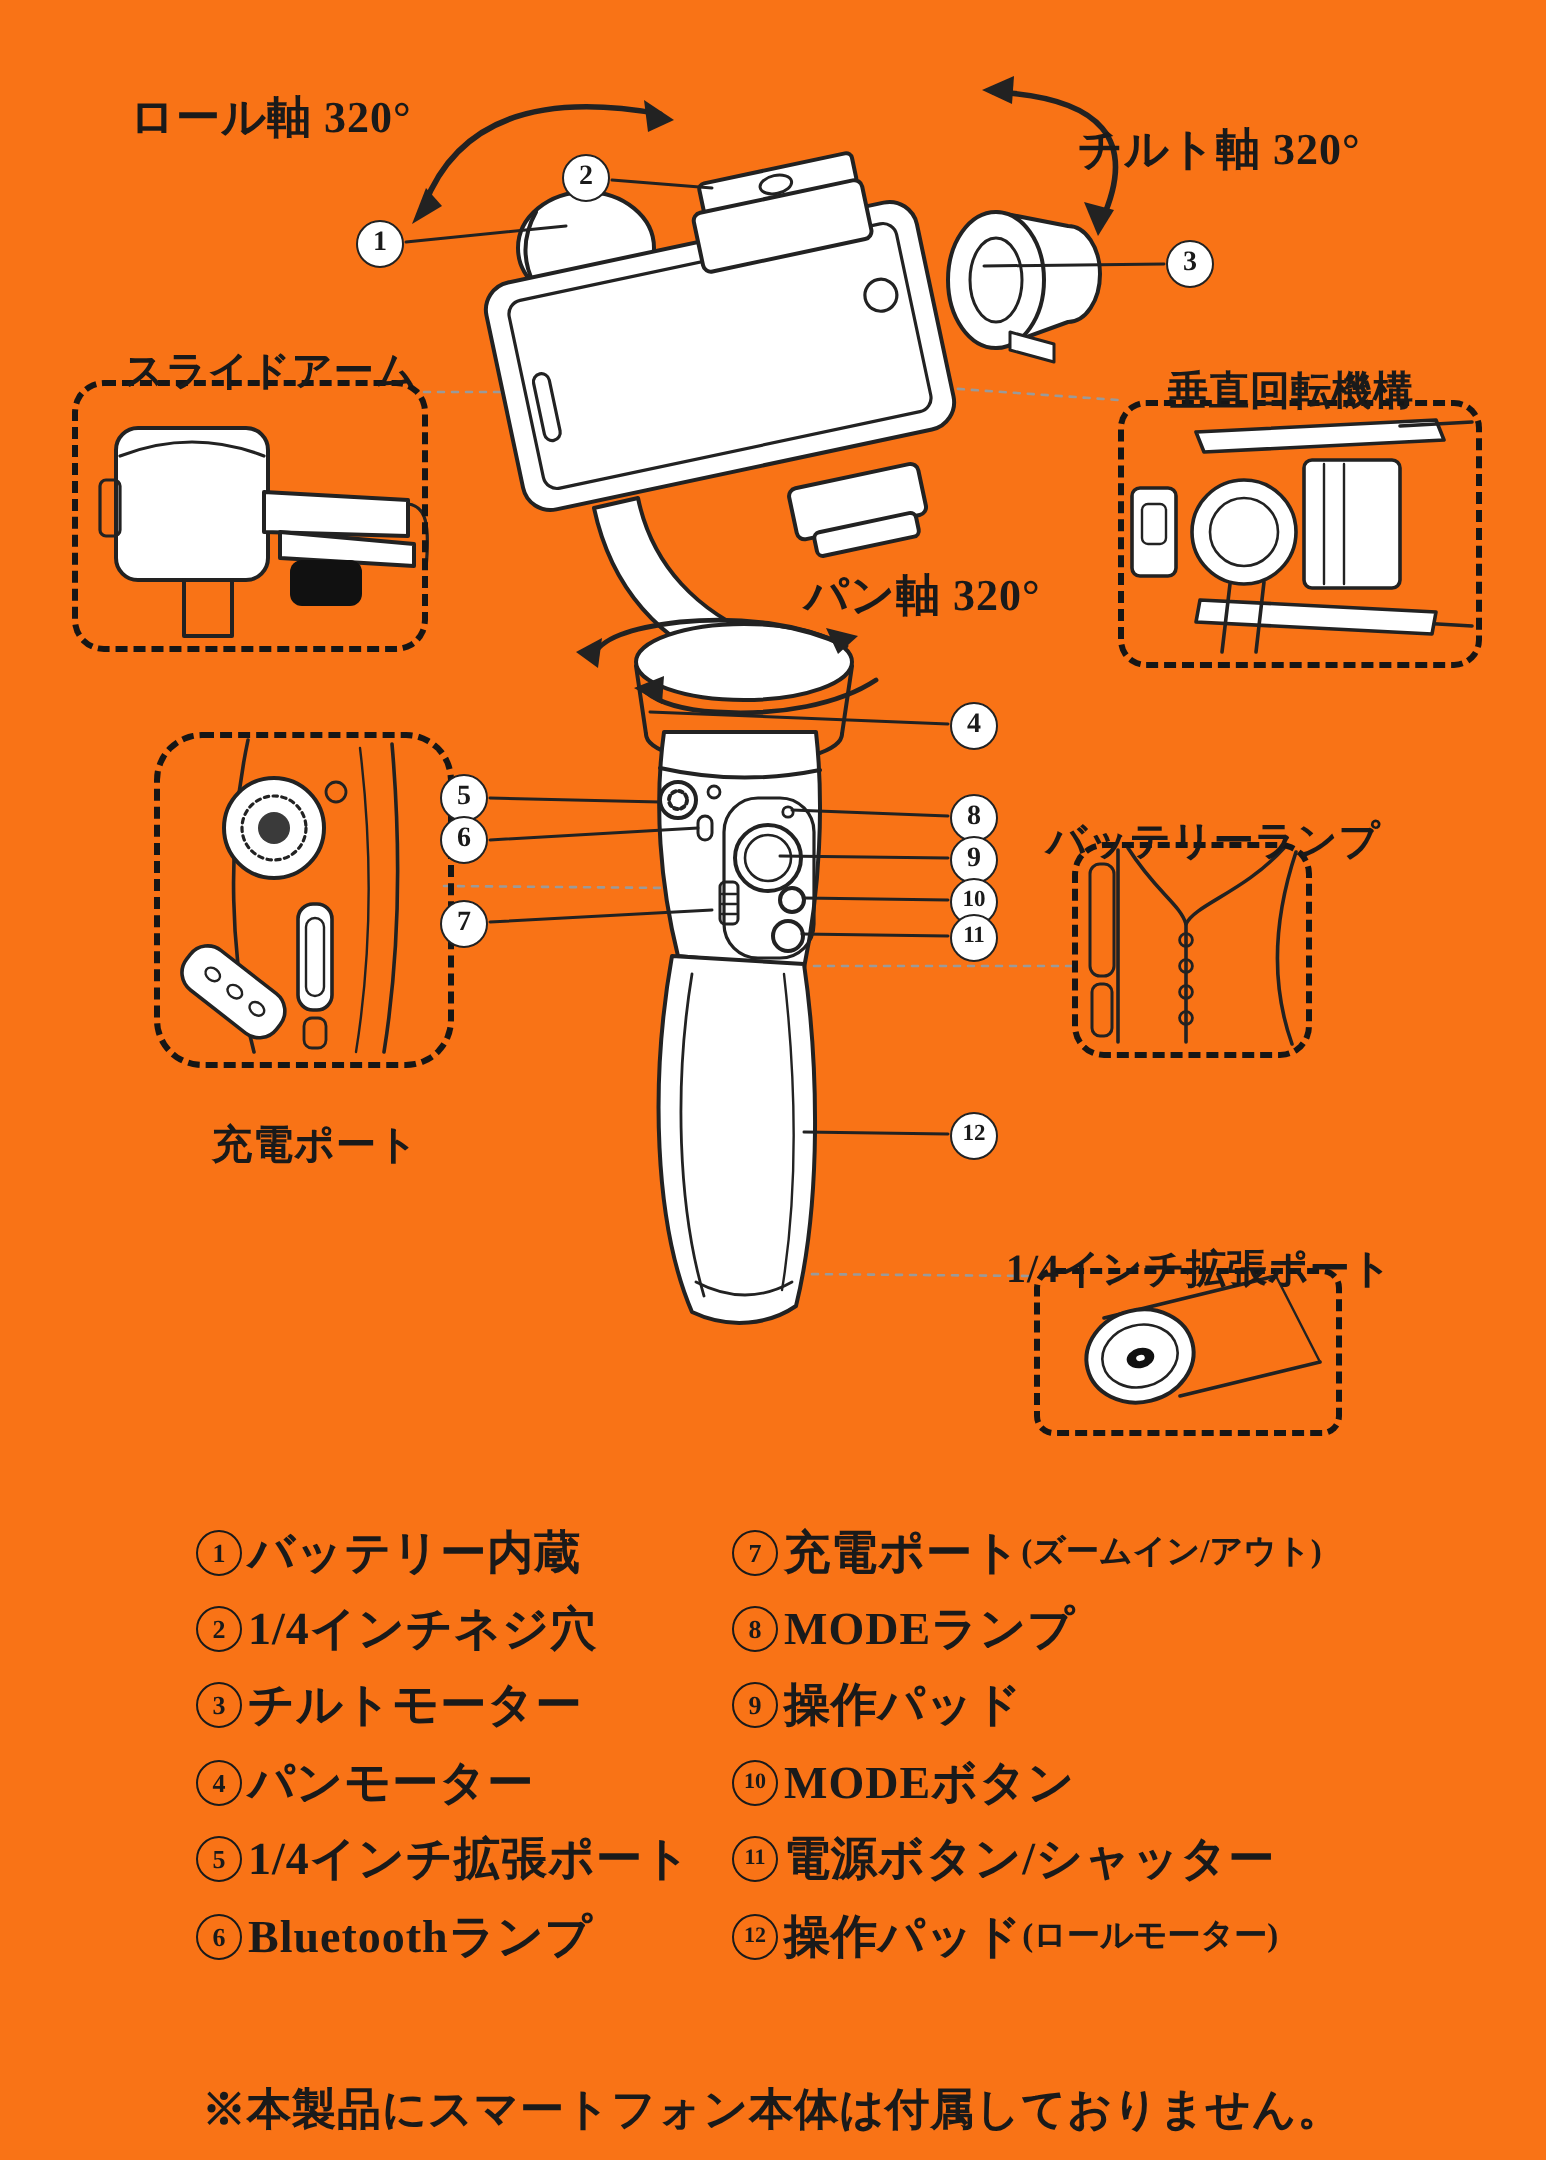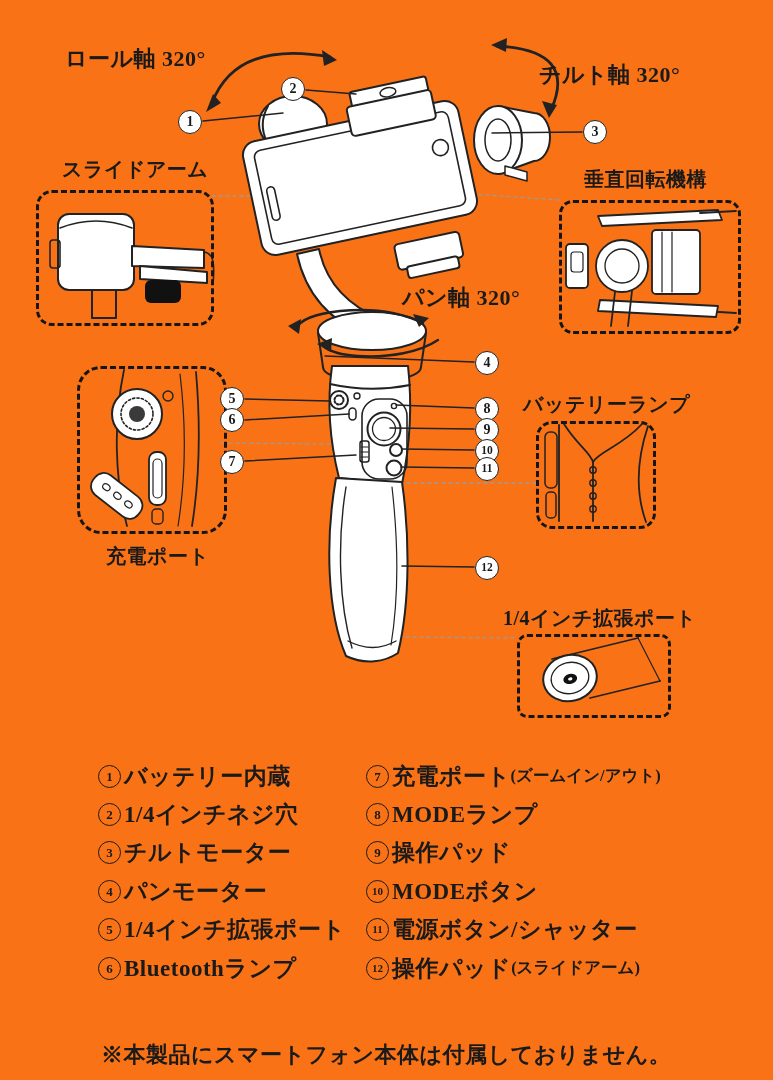--- a/index.html
+++ b/index.html
@@ -9,21 +9,21 @@
     background:#f97316;
     font-family:Liberation Serif, serif;
     color:#1a1a1a;
     overflow:hidden;
   }
   svg.art { position:absolute; left:0; top:0; }
 
   
   .label { position:absolute; font-weight:700; color:#1a1a1a; white-space:nowrap; letter-spacing:0.5px; }
   .axis  { font-size:22px; }
-  .inset-label { font-size:20px; }
+  .inset-label { font-size:20px;margin-top:16px; }
   #lbl-roll   { left:65px;  top:44px;  }
   #lbl-tilt   { left:539px; top:40px;margin-top:20px;  }
   #lbl-pan    { left:402px; top:283px; }
   #lbl-slide  { left:62px;  top:156px; }
   #lbl-vert   { left:584px; top:166px;text-align:center; }
   #lbl-batt   { left:523px; top:391px; }
   #lbl-charge { left:106px; top:543px; }
   #lbl-port14 { left:503px; top:605px; }
 
   
@@ -329,19 +329,19 @@
       <span class="lsuffix"></span>
     </div>
     <div class="legend-row two">
       <span class="lnum">11</span>
       <span class="llabel">電源ボタン/シャッター</span>
       <span class="lsuffix"></span>
     </div>
     <div class="legend-row two">
       <span class="lnum">12</span>
       <span class="llabel">操作パッド</span>
-      <span class="lsuffix">(スライドアーム)</span>
+      <span class="lsuffix">(ロールモーター)</span>
     </div>
   </div>
 
   <div class="note">※本製品にスマートフォン本体は付属しておりません。</div>
 
 </div>
 
 </body></html>

